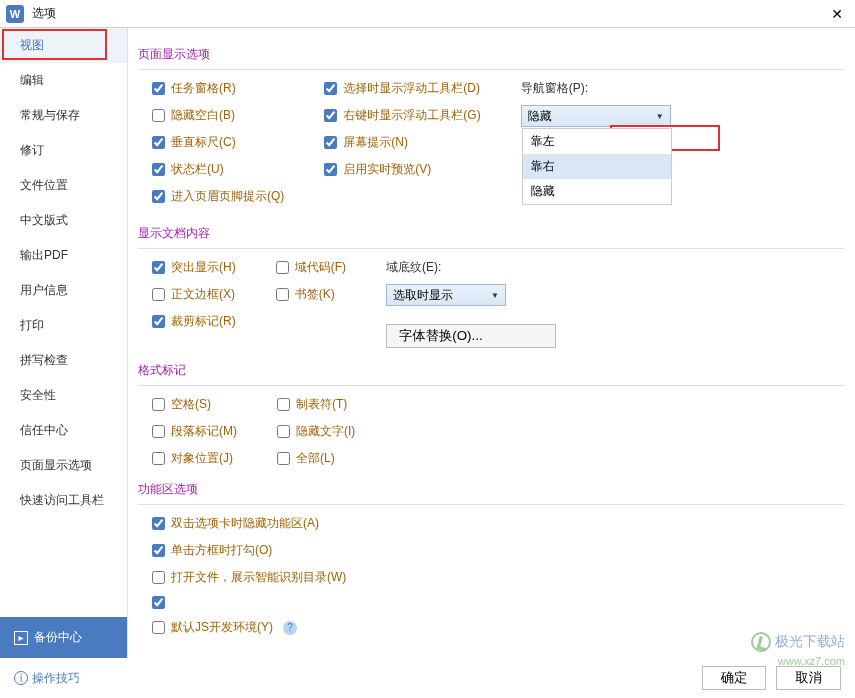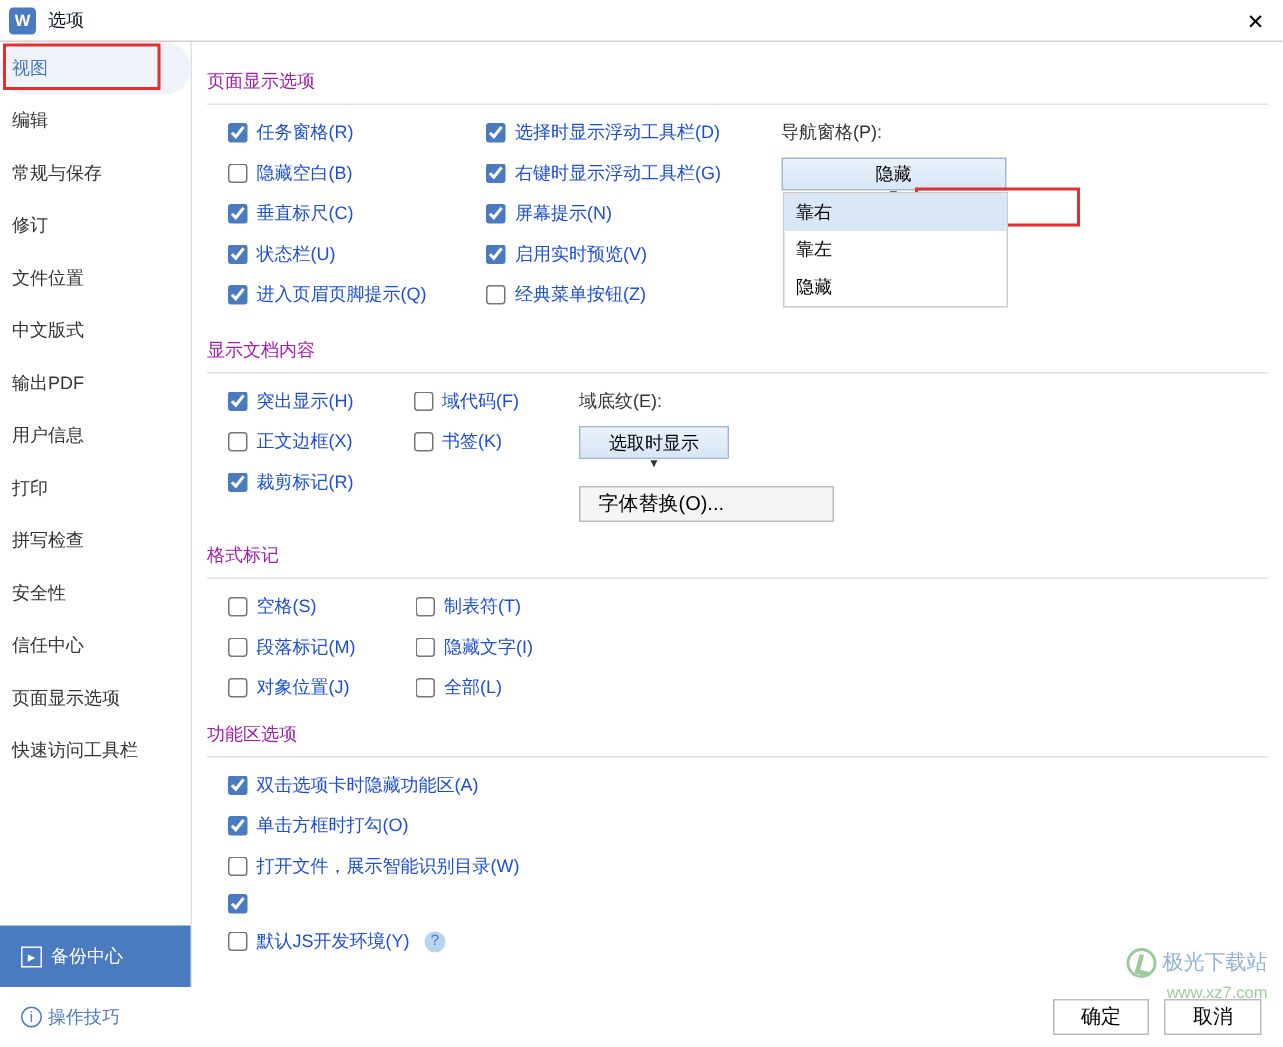--- a/index.html
+++ b/index.html
@@ -45,25 +45,24 @@
       height: calc(100% - 28px - 40px);
     }
     .sidebar {
       width: 128px;
       border-right: 1px solid #e0e0e0;
       display: flex;
       flex-direction: column;
     }
     .sidebar-items { flex: 1; }
     .sidebar-item {
-      padding: 9px 8px;
+      padding: 9px 20px;
       cursor: pointer;
       color: #333;
       position: relative;
-      border-radius: 17px;
     }
     .sidebar-item.active {
       background: #eef3fa;
       color: #4a7ac0;
     }
     .highlight-red {
       position: absolute;
       border: 2px solid #e03030;
       pointer-events: none;
     }
@@ -109,35 +108,35 @@
     .check-row {
       display: flex;
       align-items: center;
       gap: 6px;
     }
     input[type="checkbox"] {
       width: 13px; height: 13px;
       accent-color: #4a7ac0;
       cursor: pointer;
     }
-    .check-label { color: #1d4ed8; cursor: pointer; }
+    .check-label { color: #a16207; cursor: pointer; }
     .field-label { color: #333; margin-bottom: 4px; display: block; }
     .combo {
       width: 150px;
       height: 22px;
       border: 1px solid #a0b8d8;
       background: linear-gradient(#eaf2fb, #d8e6f5);
       padding: 2px 6px;
       display: flex;
       align-items: center;
       justify-content: space-between;
       cursor: pointer;
       position: relative;
     }
-    .combo-sm { width: 100px; flex-direction: column; }
+    .combo-sm { width: 120px; }
     .combo-arrow {
       font-size: 8px;
       color: #333;
     }
     .dropdown-list {
       position: absolute;
       top: 22px;
       left: 0;
       width: 150px;
       background: #fff;
@@ -310,33 +309,29 @@
             <span class="check-label">右键时显示浮动工具栏(G)</span>
           </label>
         <label class="check-row">
             <input type="checkbox" checked="" style="">
             <span class="check-label">屏幕提示(N)</span>
           </label>
         <label class="check-row">
             <input type="checkbox" checked="" style="">
             <span class="check-label">启用实时预览(V)</span>
           </label>
-        <label class="check-row">
-            <input type="checkbox" style="">
-            <span class="check-label">经典菜单按钮(Z)</span>
-          </label>
       </div>
       <div class="col col3">
         <span class="field-label">导航窗格(P):</span>
-        <div class="combo" style="margin-top:-6px;flex-direction:column;">
+        <div class="combo" style="margin-top:-6px;">
           <span>隐藏</span>
           <span class="combo-arrow">▼</span>
           <div class="dropdown-list">
+            <div class="dropdown-item">靠左</div>
             <div class="dropdown-item hover">靠右</div>
-            <div class="dropdown-item">靠左</div>
             <div class="dropdown-item">隐藏</div>
           </div>
         </div>
       </div>
     </div>
 
     <div class="section-title" style="margin-top:20px">显示文档内容</div>
     <hr class="section-hr">
     <div class="options-grid">
       <div class="col">

